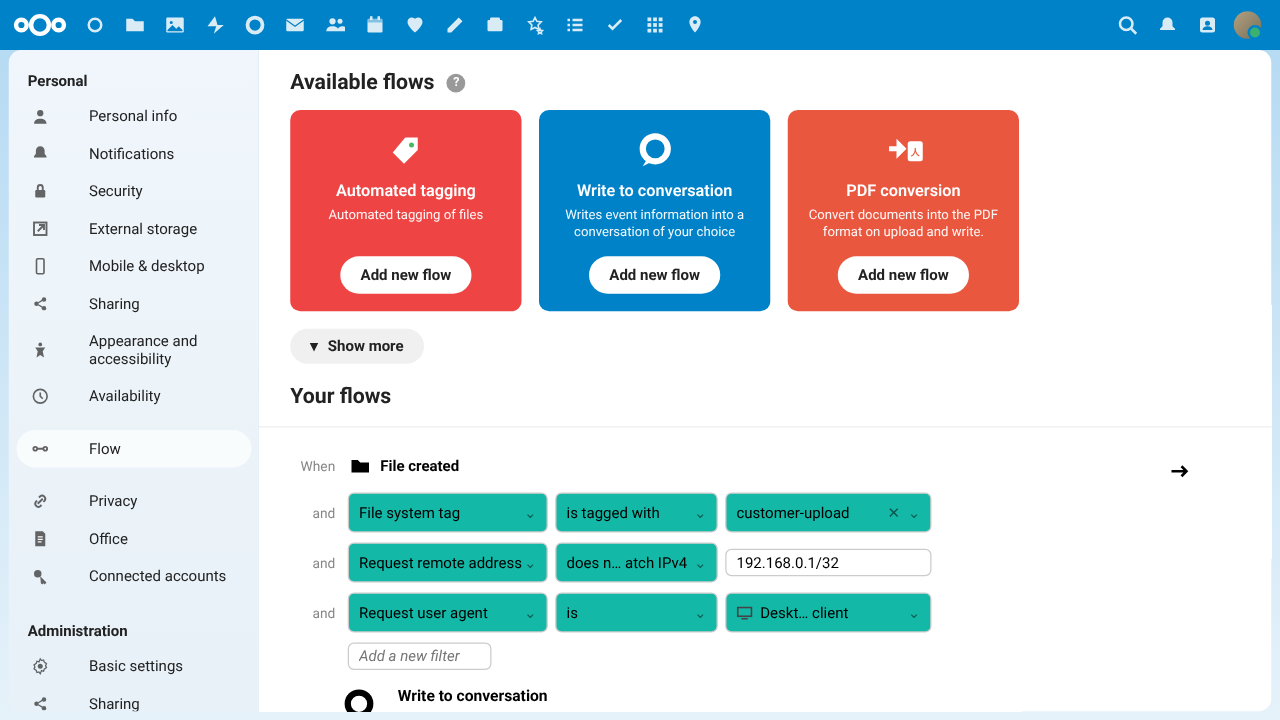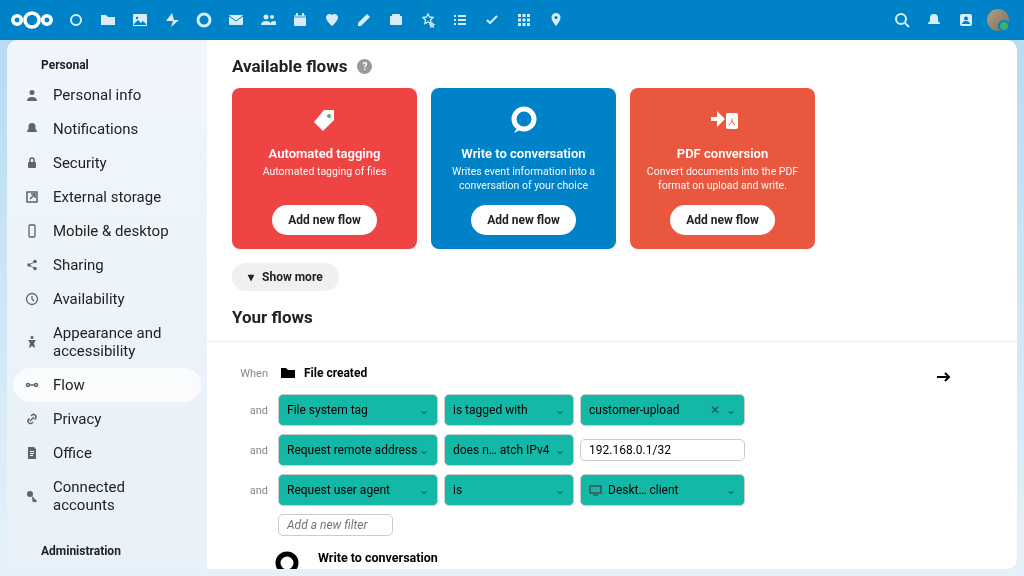--- a/index.html
+++ b/index.html
@@ -8,23 +8,23 @@
   .topbar .logo { width: 50px; display: flex; align-items: center; }
   .topbar .nav-icons { display: flex; gap: 0; }
   .topbar .nav-icons span, .topbar .right-icons span { width: 32px; height: 32px; display: flex; align-items: center; justify-content: center; cursor: pointer; opacity: 0.85; }
   .topbar .spacer { flex: 1; }
   .topbar .right-icons { display: flex; gap: 0; align-items: center; }
   .avatar { width: 22px; height: 22px; border-radius: 50%; background: linear-gradient(135deg,#d4a574,#8b6f47); position: relative; }
   .avatar::after { content:''; position:absolute; bottom:-1px; right:-1px; width:8px; height:8px; background:#46ba61; border:2px solid #0082c9; border-radius:50%; }
 
   .container { display: flex; height: 536px; padding: 0 7px 7px 7px; gap: 0; }
   .sidebar { width: 200px; background: #fff; border-radius: 10px 0 0 10px; padding: 10px 0; overflow-y: auto; background: linear-gradient(180deg, #f0f6fb 0%, #e8f1f8 100%); }
-  .sidebar h3 { font-size: 12px; font-weight: 700; padding: 8px 34px 6px; color: #222; }
-  .sidebar-item { display: flex; align-items: center; padding: 8px 18px; font-size: 15px; color: #222; cursor: pointer; gap: 14px; position: relative; }
-  .sidebar-item.active { background: rgba(255,255,255,0.7); border-radius: 20px; margin: 0 6px; padding-left: 12px; }
+  .sidebar h3 { font-size: 12px; font-weight: 700; padding: 8px 15px 6px; color: #222; }
+  .sidebar-item { display: flex; align-items: center; padding: 8px 18px; font-size: 12px; color: #222; cursor: pointer; gap: 32px; position: relative; }
+  .sidebar-item.active { background: rgba(255,255,255,0.7); border-radius: 20px; margin: 12px 6px; padding-left: 12px; }
   .sidebar-item .icon { width: 14px; display: flex; justify-content: center; opacity: 0.75; }
 
   .main { flex: 1; background: #fff; border-radius: 0 10px 10px 0; padding: 16px 25px; overflow-y: auto; }
   .main h2 { font-size: 17px; font-weight: 700; display: flex; align-items: center; gap: 10px; color: #222; margin-bottom: 12px; }
   .help-icon { width: 15px; height: 15px; border-radius: 50%; background: #999; color:#fff; font-size:10px; display:flex; align-items:center; justify-content:center; }
 
   .cards { display: flex; gap: 14px; margin-bottom: 14px; }
   .card { width: 185px; border-radius: 8px; padding: 14px 10px 14px; text-align: center; color: #fff; display:flex; flex-direction:column; align-items:center; }
   .card.green { background: #ef4444; }
   .card.blue  { background: #0082c9; }
@@ -256,35 +256,35 @@
             <circle cx="4" cy="7" r="1.8"></circle>
             <circle cx="10" cy="3.5" r="1.8"></circle>
             <circle cx="10" cy="10.5" r="1.8"></circle>
             <path d="M5.4 6.2l3.2-1.9M5.4 7.8l3.2 1.9" stroke="#333"></path>
           </svg>
         </span>
       <span>Sharing</span>
     </div>
     <div class="sidebar-item">
       <span class="icon">
+          <svg width="14" height="14" viewBox="0 0 14 14" fill="#333">
+            <circle cx="7" cy="2.5" r="1.5"></circle>
+            <path d="M3 5h8L9 8l1 5-3-2-3 2 1-5z"></path>
+          </svg>
+        </span>
+      <span>Appearance and accessibility</span>
+    </div>
+    <div class="sidebar-item">
+      <span class="icon">
           <svg width="14" height="14" viewBox="0 0 14 14" fill="none" stroke="#333" stroke-width="1.3">
             <circle cx="7" cy="7" r="5.5"></circle>
             <path d="M7 4v3l2 2"></path>
           </svg>
         </span>
       <span>Availability</span>
-    </div>
-    <div class="sidebar-item">
-      <span class="icon">
-          <svg width="14" height="14" viewBox="0 0 14 14" fill="#333">
-            <circle cx="7" cy="2.5" r="1.5"></circle>
-            <path d="M3 5h8L9 8l1 5-3-2-3 2 1-5z"></path>
-          </svg>
-        </span>
-      <span>Appearance and accessibility</span>
     </div>
     <div class="sidebar-item active">
       <span class="icon">
           <svg width="14" height="14" viewBox="0 0 14 14" fill="none" stroke="#333" stroke-width="1.5">
             <circle cx="3" cy="7" r="1.5"></circle>
             <circle cx="11" cy="7" r="1.5"></circle>
             <path d="M4.5 7h5"></path>
           </svg>
         </span>
       <span>Flow</span>

